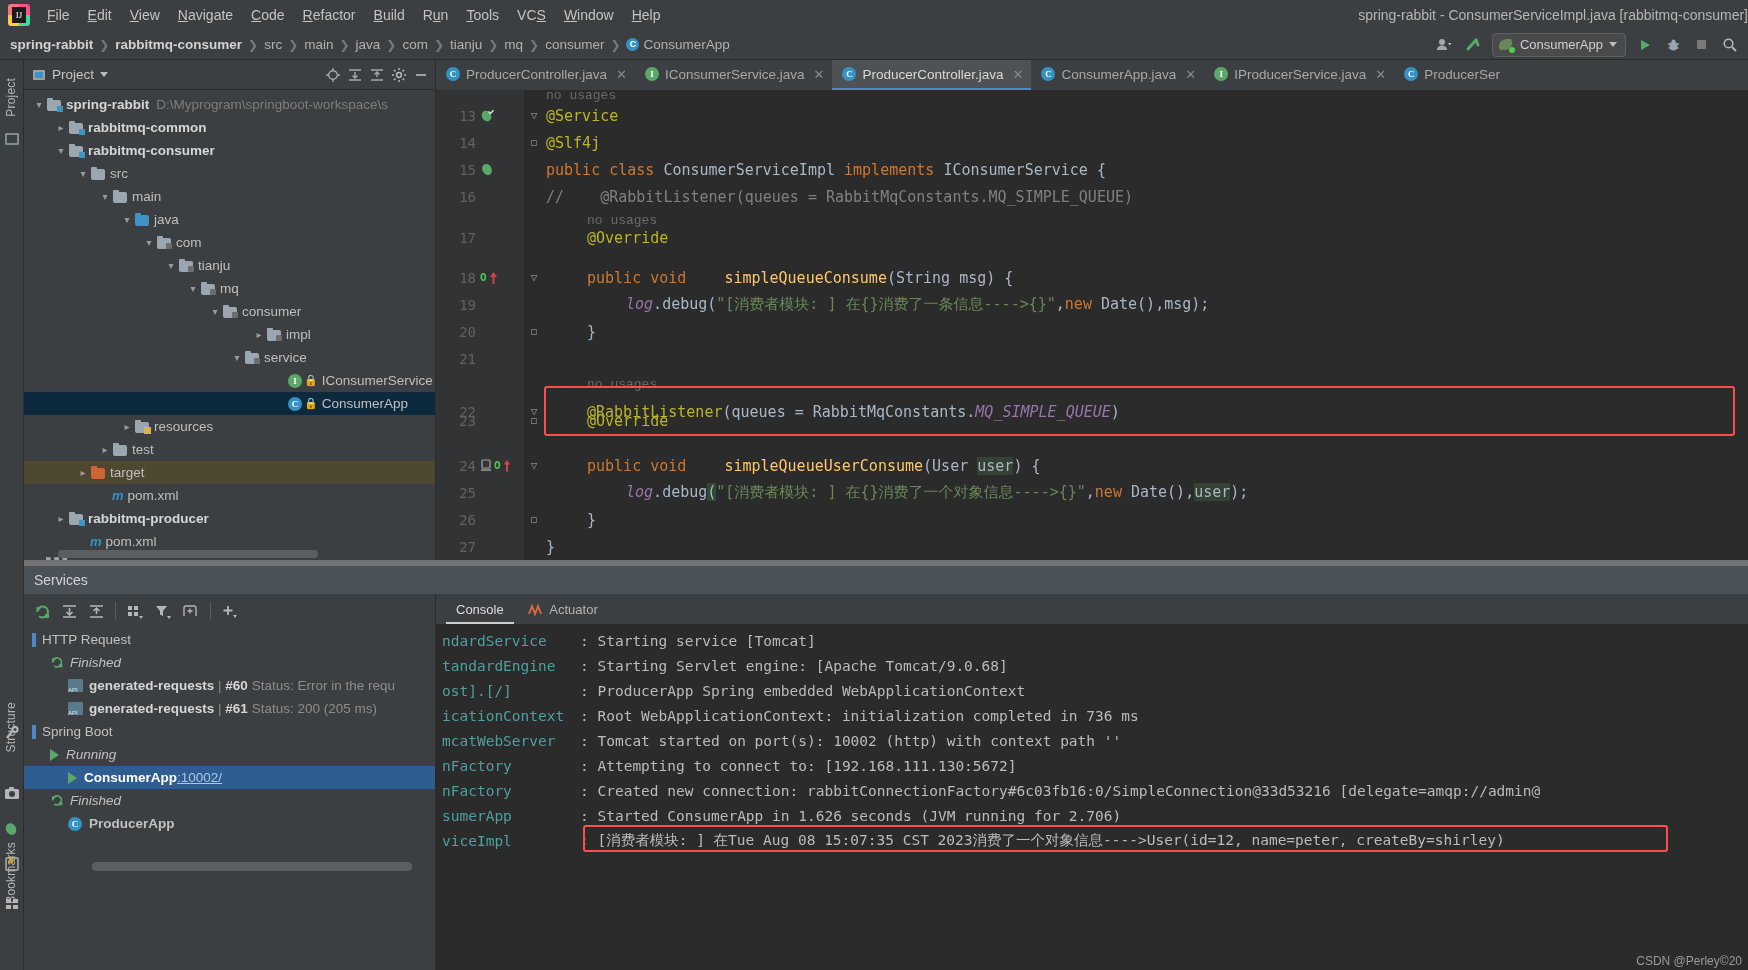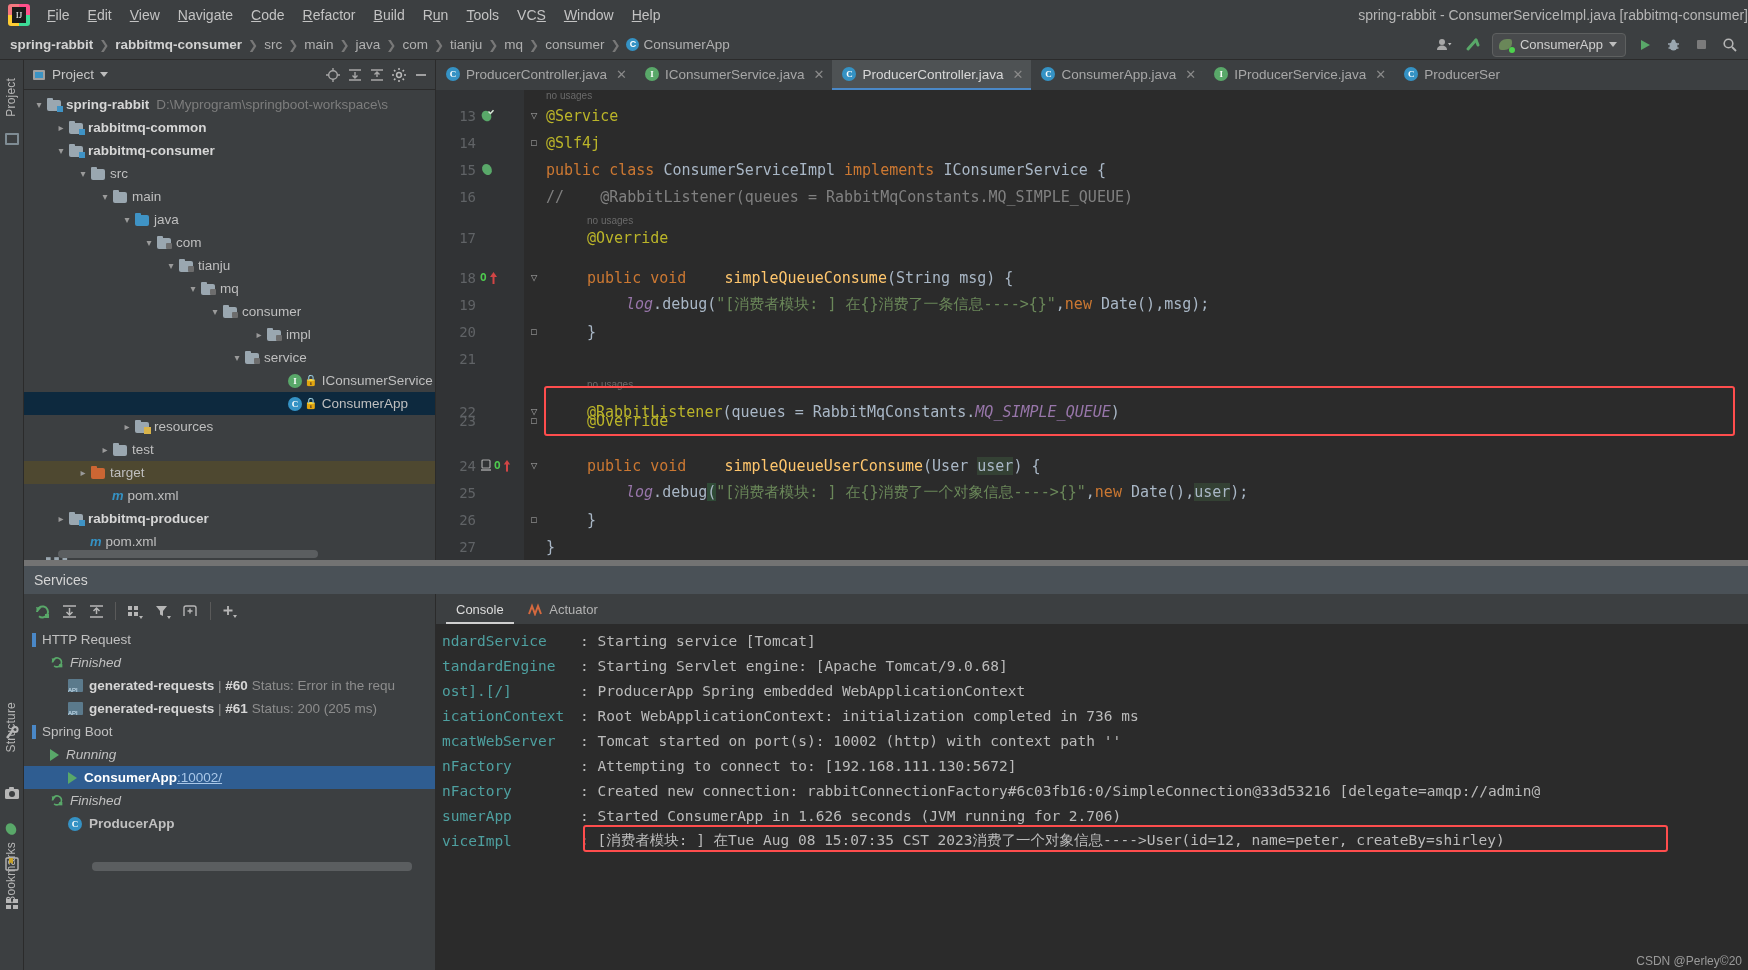--- a/index.html
+++ b/index.html
@@ -131,21 +131,21 @@
   .code-area {
     flex:1; position:relative; background:#2b2b2b; overflow:hidden;
     font-family:"DejaVu Sans Mono","Liberation Mono",monospace; font-size:15px;
   }
   .gutter-bg{position:absolute;left:0;top:0;bottom:0;width:88px;background:#313335;}
   .cline { position:absolute; left:0; right:0; height:27px; display:flex; align-items:center; }
   .lnum { width:40px; text-align:right; color:#606366; font-size:14px; flex:none; }
   .gicon { width:46px; flex:none; display:flex;align-items:center;gap:2px;padding-left:4px;}
   .fold { width:24px; flex:none; text-align:center; color:#8a8a8a; font-size:11px; }
   .ctext { white-space:pre; flex:1; }
-  .hint { color:#6a6a6a; font-size:10px; font-family:Liberation Sans, sans-serif;}
+  .hint { color:#6a6a6a; font-size:13px; font-family:Liberation Mono, monospace;}
   .kw{color:#cc7832;} .an{color:#bbb529;} .ty{color:#a9b7c6;} .mth{color:#ffc66d;margin-left:29px;}
   .str{color:#6a8759;} .cmt{color:#808080;} .fld2{color:#9876aa;font-style:italic;}
   .stat{color:#9876aa;font-style:italic;} .pun{color:#a9b7c6;}
   .hlsel{background:#344134;}
   .redbox{position:absolute;border:2px solid #ff4d4d;border-radius:3px;pointer-events:none;}
   .gruncfg{font-size:11px;color:#4ec94e;font-weight:bold;}
 
   
   .services { position:absolute; left:24px; right:0; top:566px; bottom:0; background:#3c3f41; }
   .svc-header {

